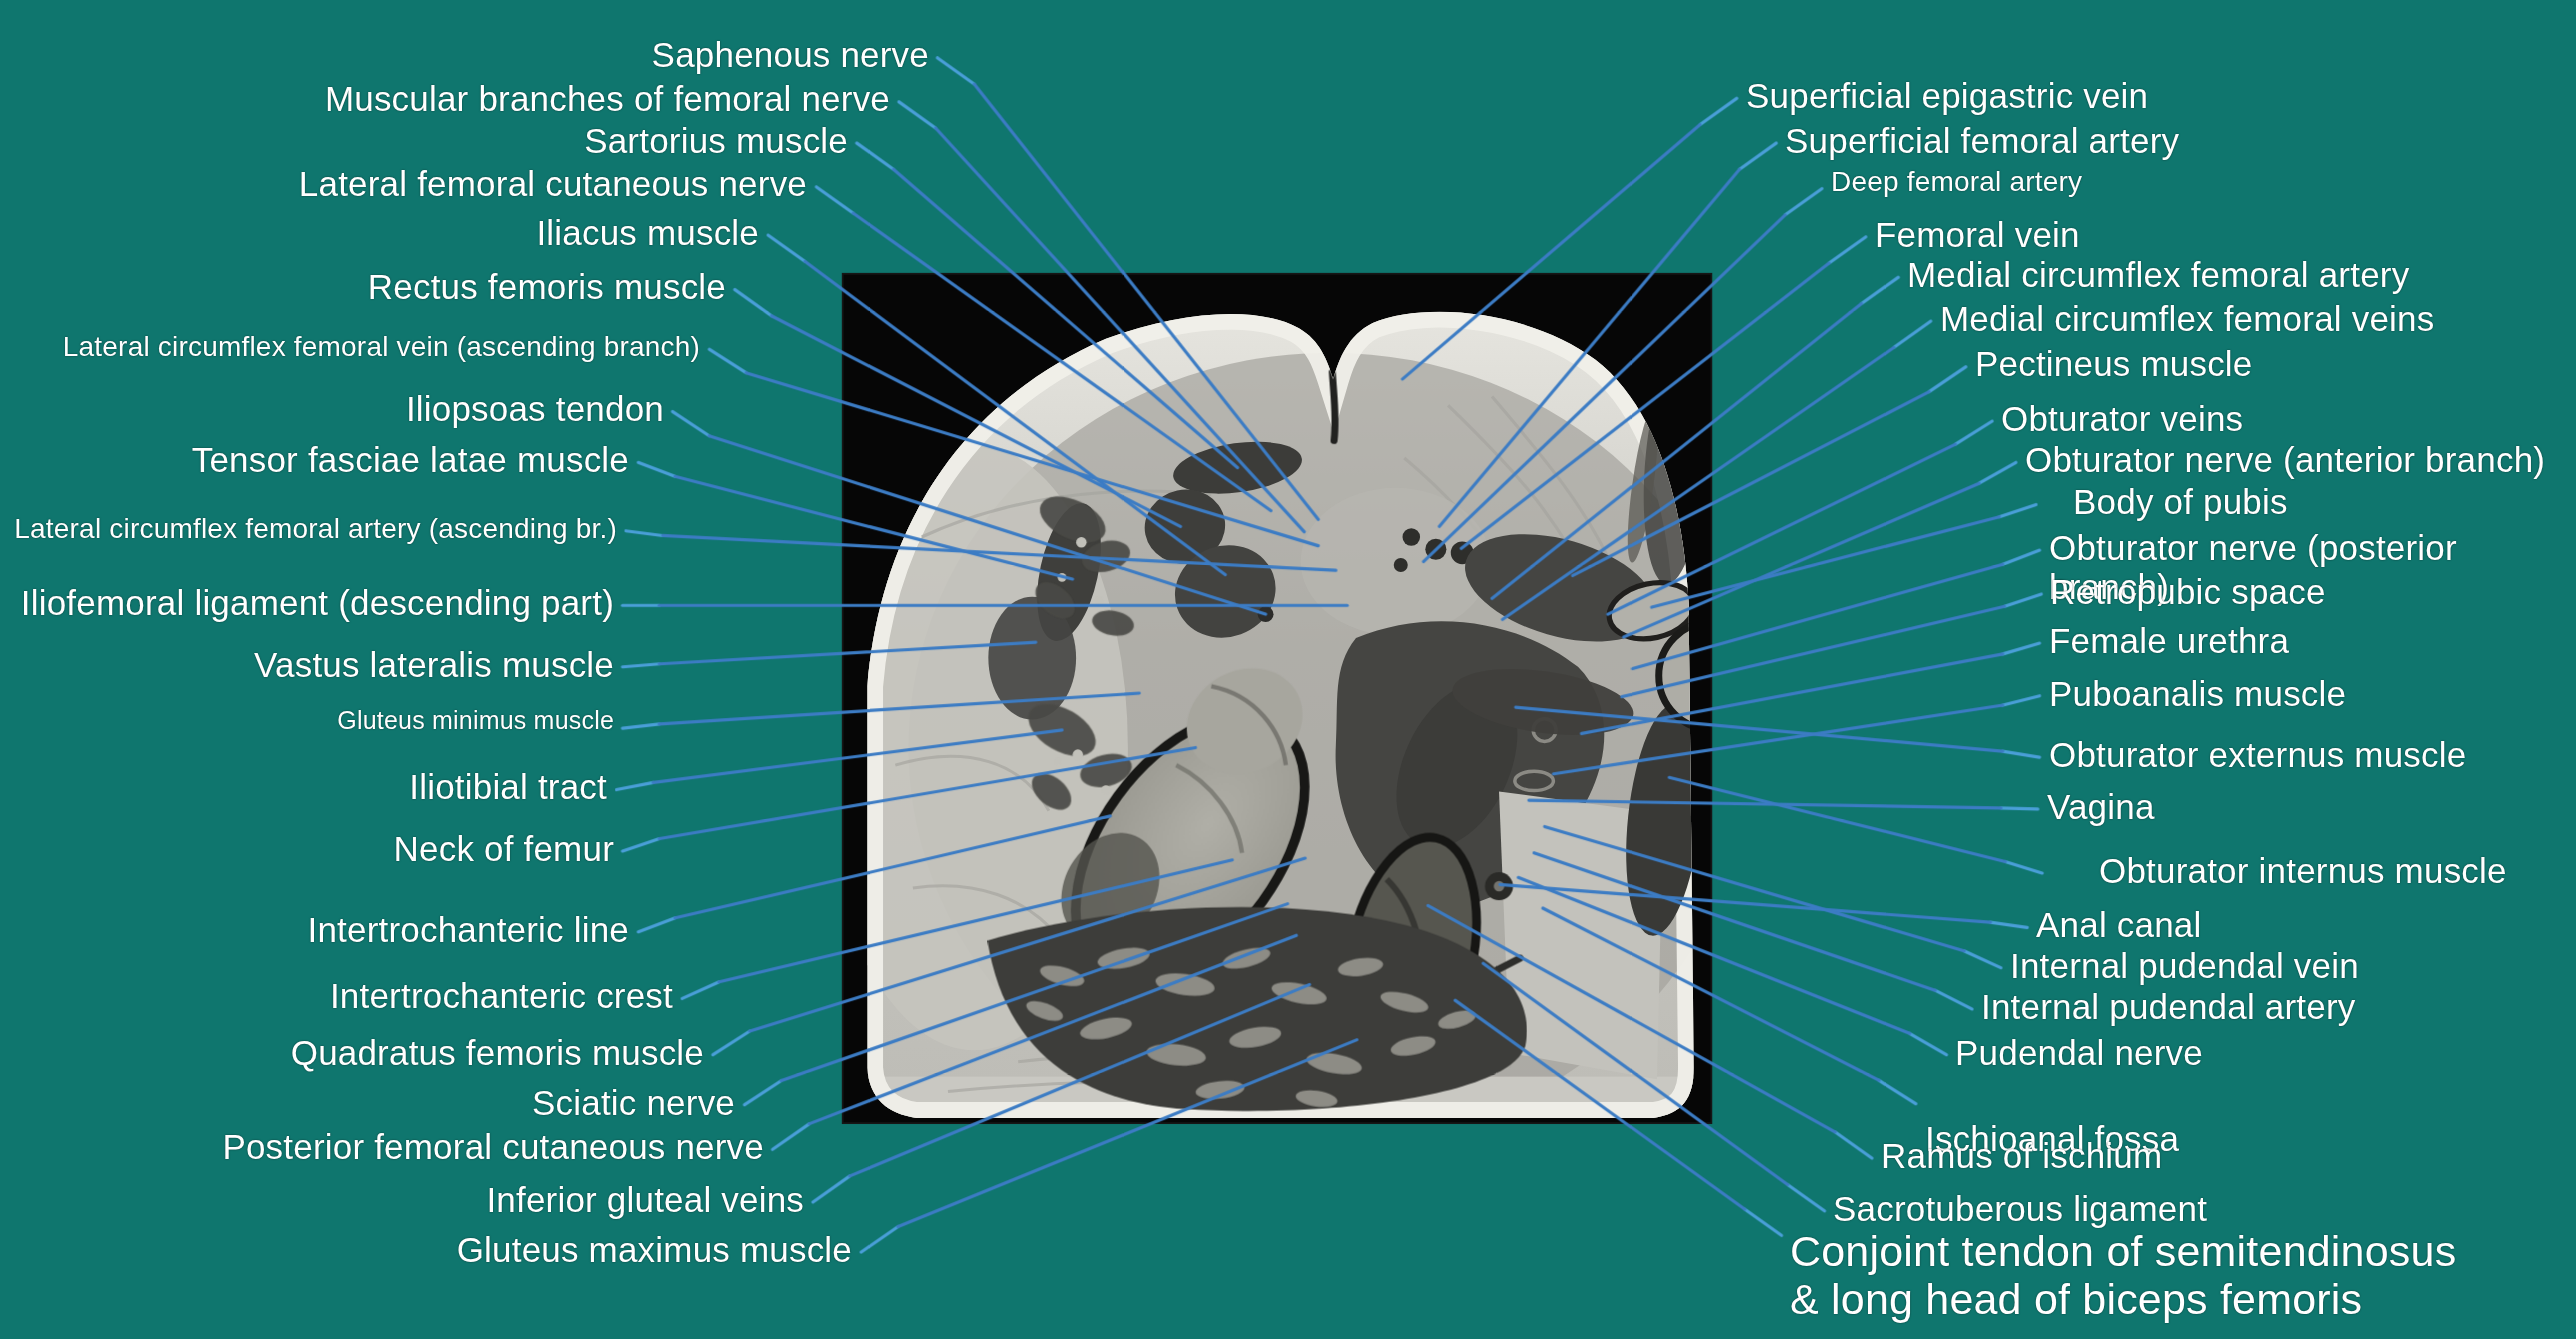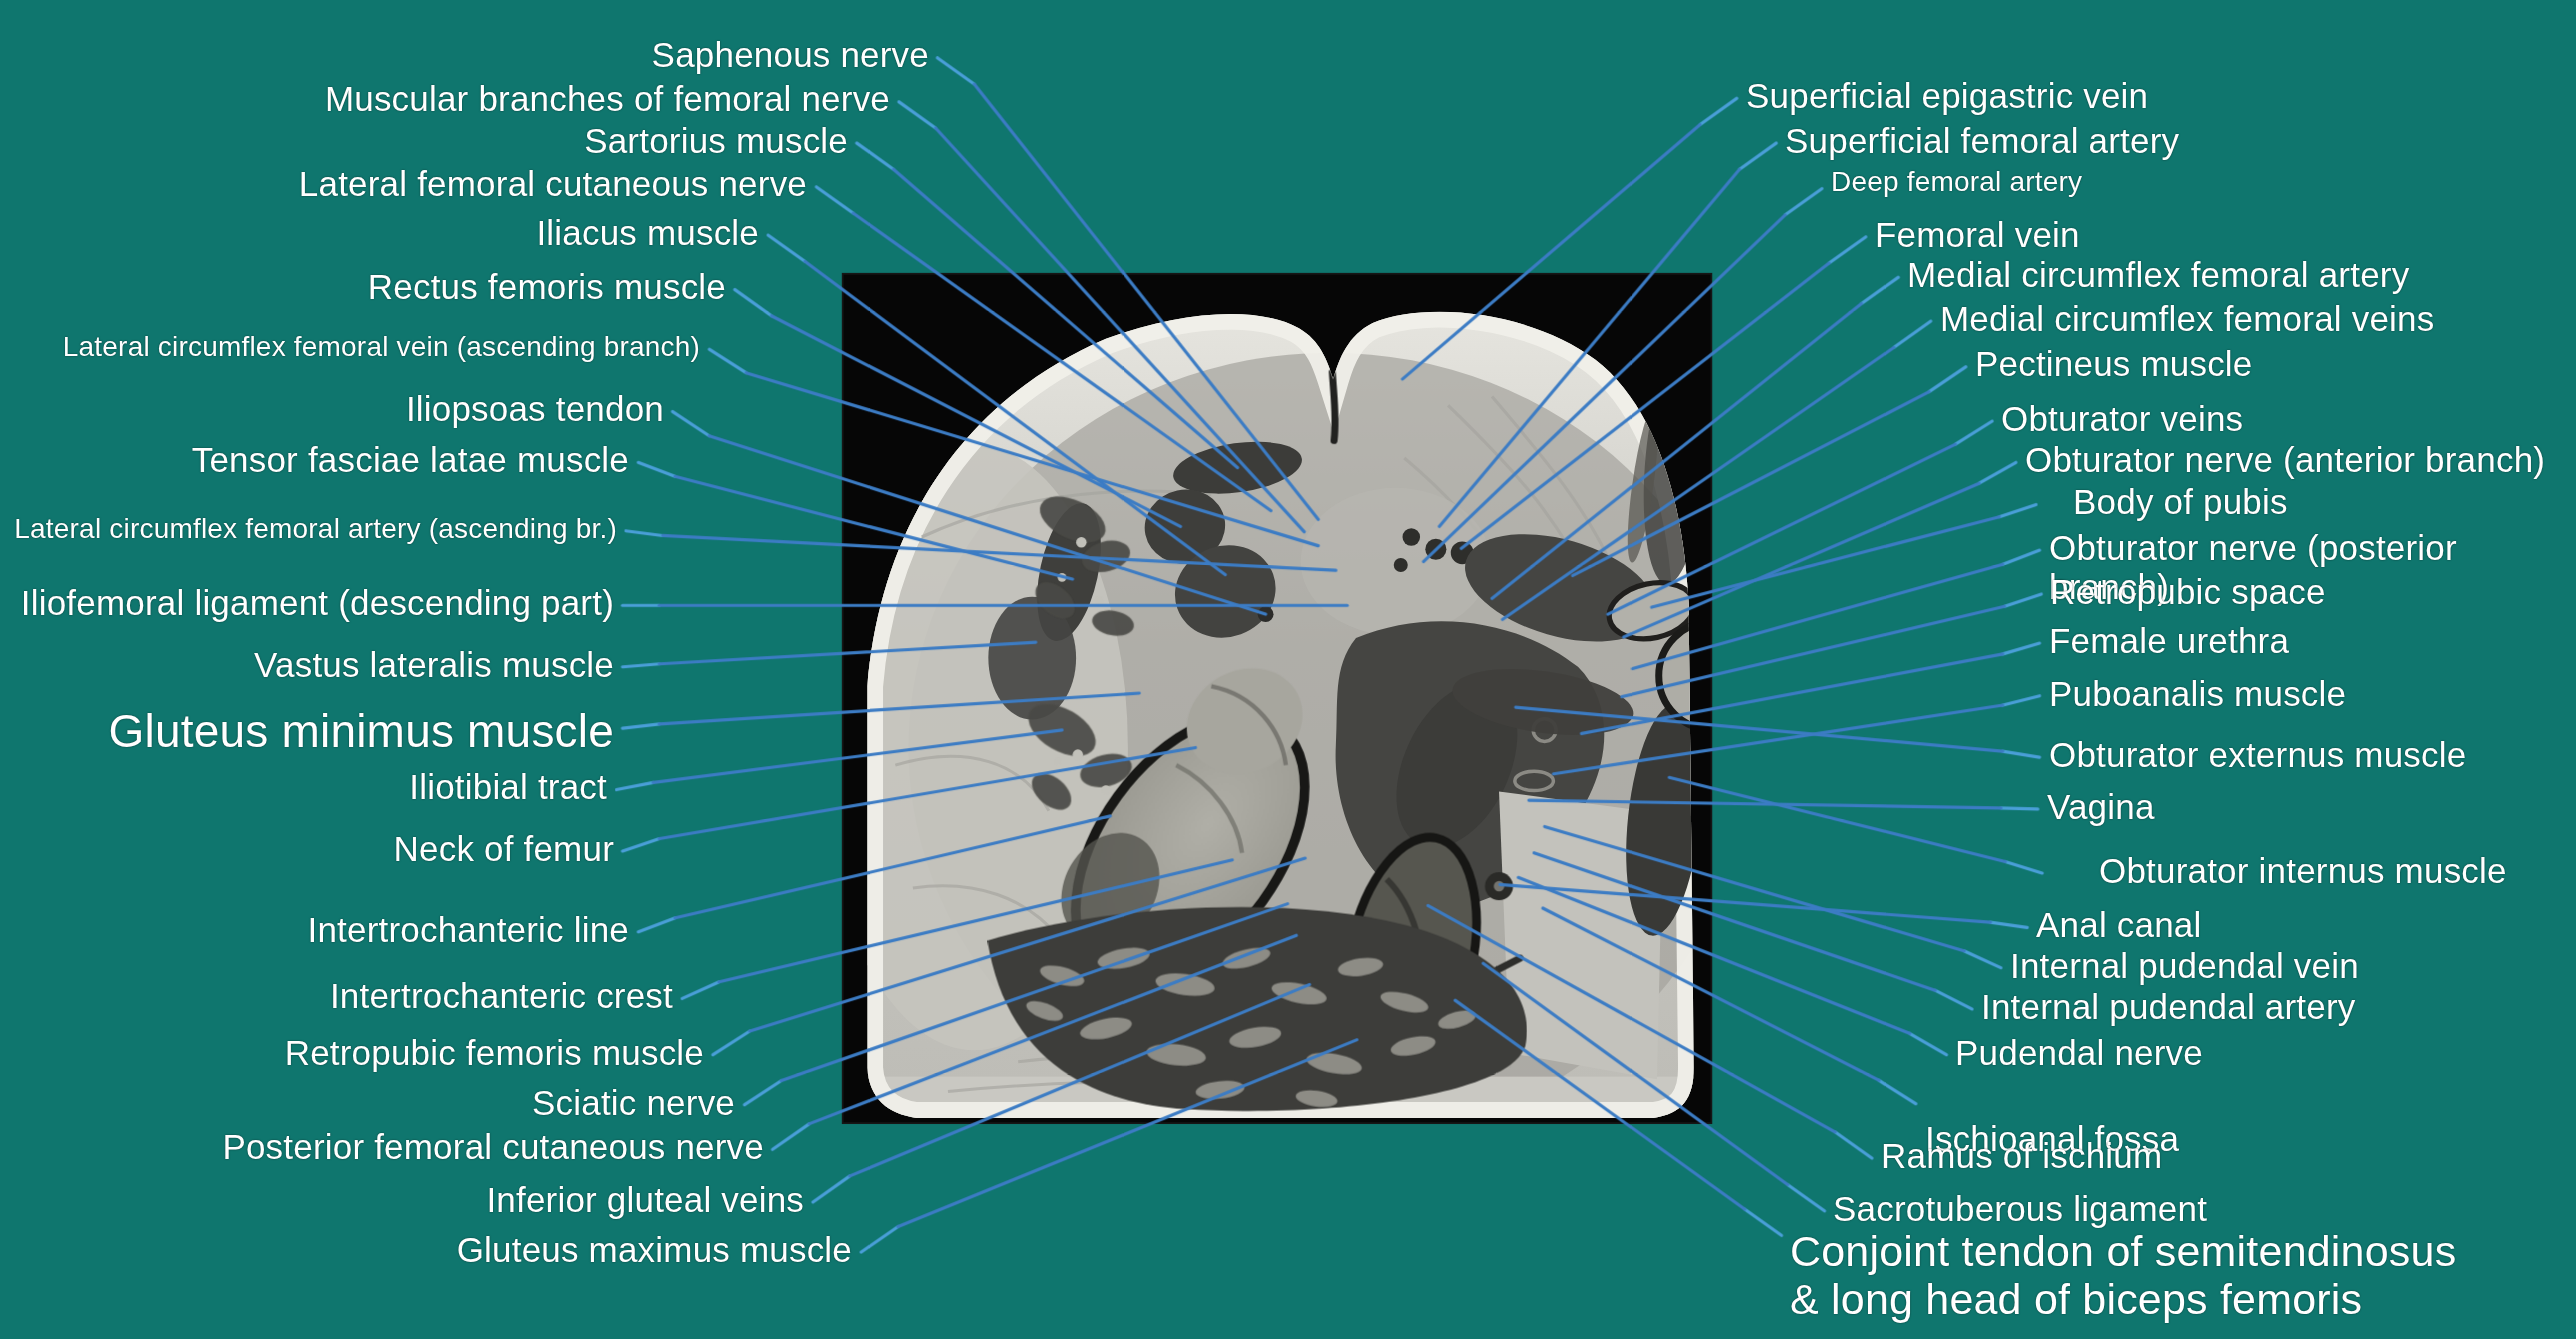--- a/index.html
+++ b/index.html
@@ -283,26 +283,26 @@
       <div class="label left" style="font-size: 35px; right: 1728px; top: 121px;">Sartorius muscle</div>
       <div class="label left" style="font-size: 35px; right: 1769px; top: 164px;">Lateral femoral cutaneous nerve</div>
       <div class="label left" style="font-size: 35px; right: 1817px; top: 213px;">Iliacus muscle</div>
       <div class="label left" style="font-size: 35px; right: 1850px; top: 267px;">Rectus femoris muscle</div>
       <div class="label left" style="font-size: 28px; right: 1876px; top: 331px;">Lateral circumflex femoral vein (ascending branch)</div>
       <div class="label left" style="font-size: 35px; right: 1912px; top: 389px;">Iliopsoas tendon</div>
       <div class="label left" style="font-size: 35px; right: 1947px; top: 440px;">Tensor fasciae latae muscle</div>
       <div class="label left" style="font-size: 28px; right: 1959px; top: 513px;">Lateral circumflex femoral artery (ascending br.)</div>
       <div class="label left" style="font-size: 35px; right: 1962px; top: 583px;">Iliofemoral ligament (descending part)</div>
       <div class="label left" style="font-size: 35px; right: 1962px; top: 645px;">Vastus lateralis muscle</div>
-      <div class="label left" style="font-size: 46px; right: 1962px; top: 706px;">Gluteus minimus muscle</div>
+      <div class="label left" style="font-size: 25px; right: 1962px; top: 706px;">Gluteus minimus muscle</div>
       <div class="label left" style="font-size: 35px; right: 1969px; top: 767px;">Iliotibial tract</div>
       <div class="label left" style="font-size: 35px; right: 1962px; top: 829px;">Neck of femur</div>
       <div class="label left" style="font-size: 35px; right: 1947px; top: 910px;">Intertrochanteric line</div>
       <div class="label left" style="font-size: 35px; right: 1903px; top: 976px;">Intertrochanteric crest</div>
-      <div class="label left" style="font-size: 35px; right: 1872px; top: 1033px;">Retropubic femoris muscle</div>
+      <div class="label left" style="font-size: 35px; right: 1872px; top: 1033px;">Quadratus femoris muscle</div>
       <div class="label left" style="font-size: 35px; right: 1841px; top: 1083px;">Sciatic nerve</div>
       <div class="label left" style="font-size: 35px; right: 1812px; top: 1127px;">Posterior femoral cutaneous nerve</div>
       <div class="label left" style="font-size: 35px; right: 1772px; top: 1180px;">Inferior gluteal veins</div>
       <div class="label left" style="font-size: 35px; right: 1724px; top: 1230px;">Gluteus maximus muscle</div>
       <div class="label right" style="font-size: 35px; left: 1746px; top: 76px;">Superficial epigastric vein</div>
       <div class="label right" style="font-size: 35px; left: 1785px; top: 121px;">Superficial femoral artery</div>
       <div class="label right" style="font-size: 28px; left: 1831px; top: 166px;">Deep femoral artery</div>
       <div class="label right" style="font-size: 35px; left: 1875px; top: 215px;">Femoral vein</div>
       <div class="label right" style="font-size: 35px; left: 1907px; top: 255px;">Medial circumflex femoral artery</div>
       <div class="label right" style="font-size: 35px; left: 1940px; top: 299px;">Medial circumflex femoral veins</div>

